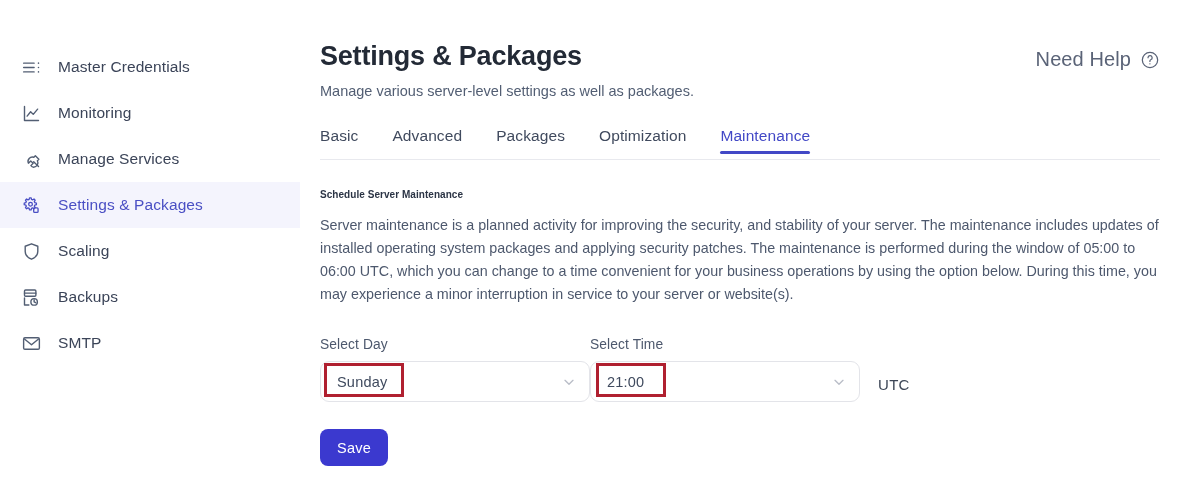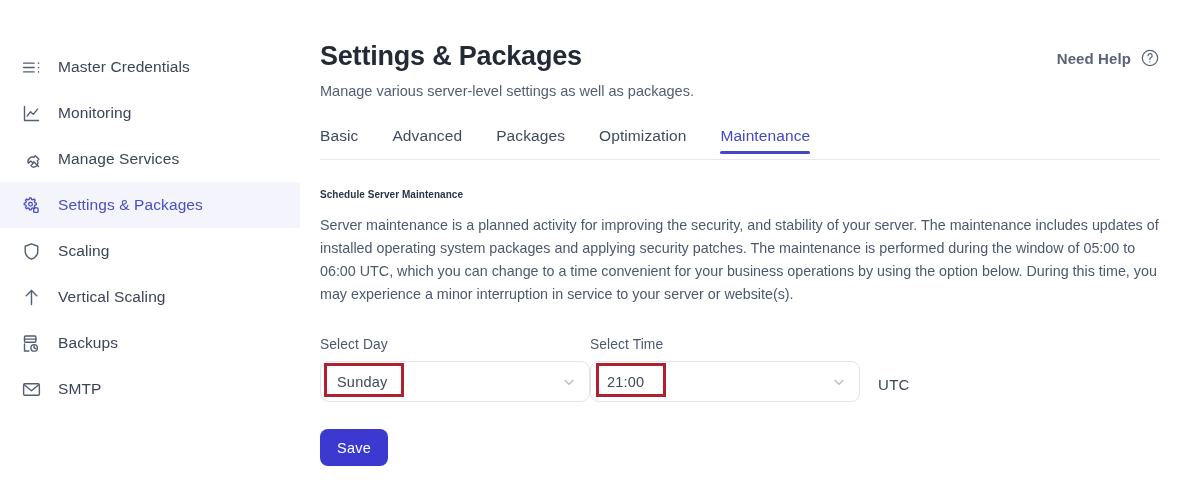--- a/index.html
+++ b/index.html
@@ -88,24 +88,23 @@
   #need-help {
     position: absolute;
     right: 38px;
     top: 48px;
     display: flex;
     align-items: center;
     gap: 9px;
     cursor: pointer;
   }
   #need-help .nh-text {
-    font-size: 15px;
+    font-size: 20px;
     color: #5a6377;
     letter-spacing: 0.1px;
-    font-weight: bold;
   }
   .help-icon {
     width: 20px;
     height: 20px;
     color: #5a6377;
   }
 
   
   #tabs-wrap {
     position: relative;
@@ -300,29 +299,20 @@
 
   <div class="nav-item">
     <span class="nav-icon">
       <svg viewBox="0 0 24 24" width="21" height="21" fill="none" stroke="currentColor" stroke-width="1.6" stroke-linejoin="round">
         <path d="M12 3.2 4.8 6v6c0 4 3 7 7.2 8.8 4.2-1.8 7.2-4.8 7.2-8.8V6z"></path>
       </svg>
     </span>
     <span class="nav-label">Scaling</span>
   </div>
 
-  <div class="nav-item">
-    <span class="nav-icon">
-      <svg viewBox="0 0 24 24" width="21" height="21" fill="none" stroke="currentColor" stroke-width="1.6" stroke-linecap="round" stroke-linejoin="round">
-        <line x1="12" y1="20" x2="12" y2="4"></line>
-        <polyline points="6,10 12,4 18,10"></polyline>
-      </svg>
-    </span>
-    <span class="nav-label">Vertical Scaling</span>
-  </div>
 
   <div class="nav-item">
     <span class="nav-icon">
       <svg viewBox="0 0 24 24" width="21" height="21" fill="none" stroke="currentColor" stroke-width="1.6" stroke-linecap="round" stroke-linejoin="round">
         <rect x="4" y="3.5" width="13" height="7" rx="1.2"></rect>
         <line x1="4" y1="7" x2="17" y2="7"></line>
         <path d="M4 12.5v8h5"></path>
         <circle cx="15" cy="17" r="3.7"></circle>
         <polyline points="15,14.6 15,17 16.8,17.9"></polyline>
       </svg>

